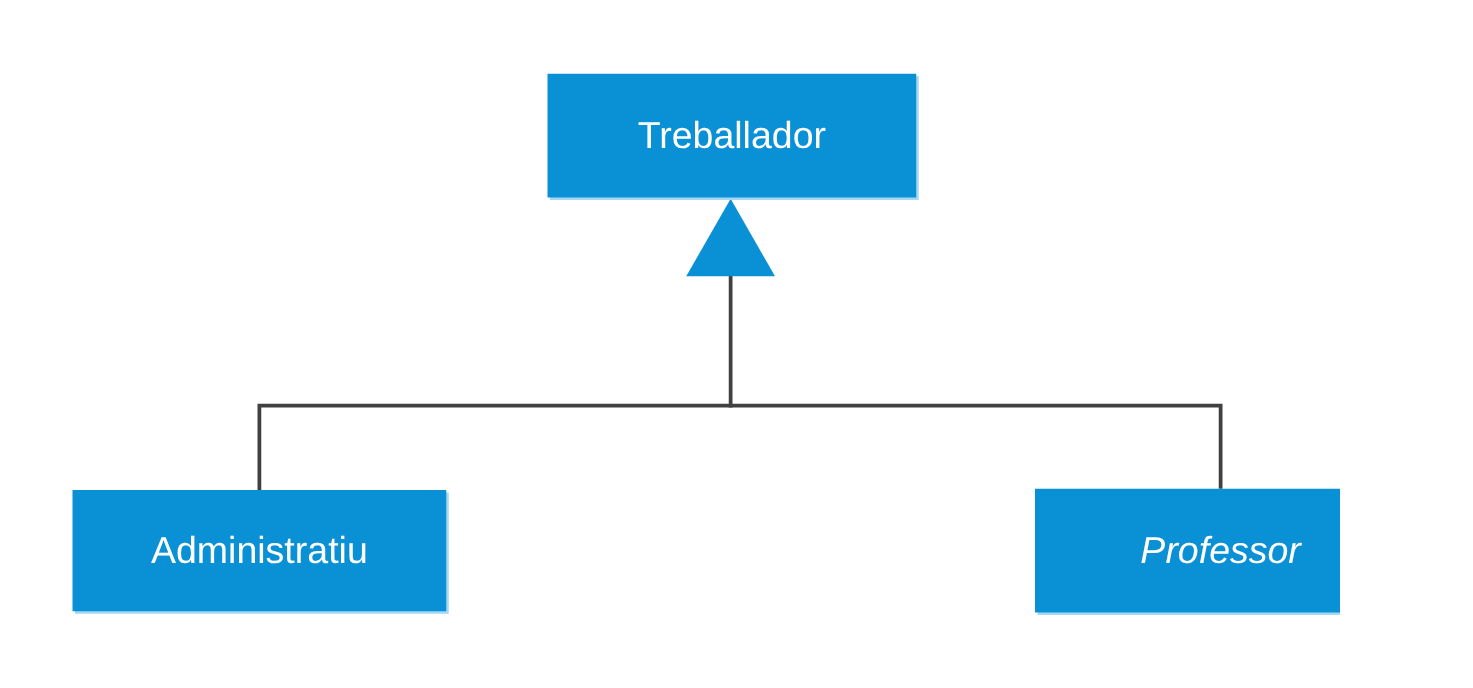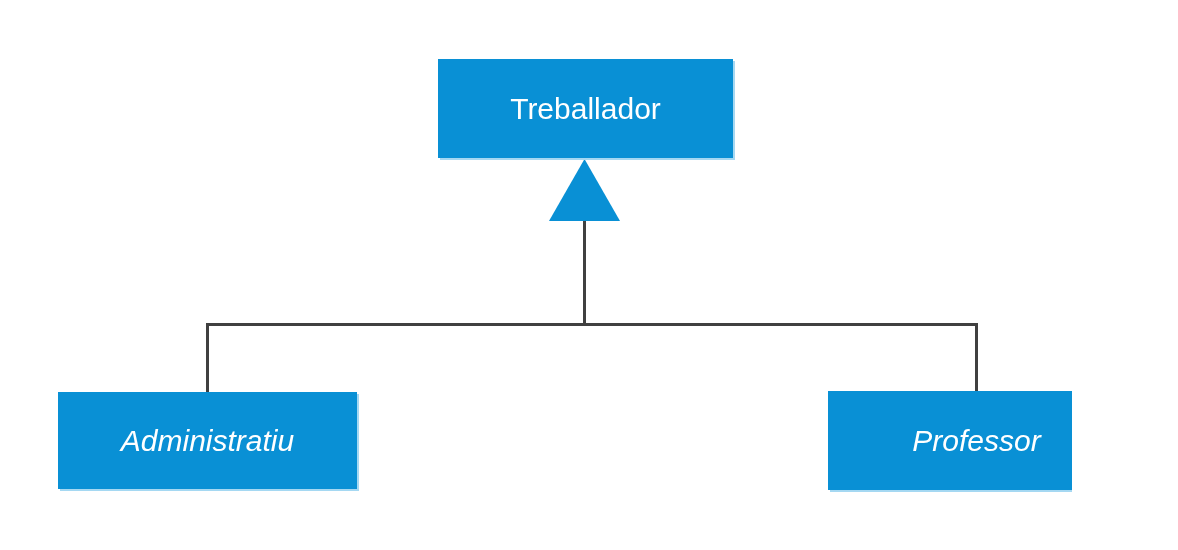--- a/index.html
+++ b/index.html
@@ -47,21 +47,20 @@
     left: 438px;
     top: 59px;
     width: 295px;
     height: 99px;
   }
   .node-child-left {
     left: 58px;
     top: 392px;
     width: 299px;
     height: 97px;
-    font-style: italic;
   }
   .node-child-right {
     left: 828px;
     top: 391px;
     width: 297px;
     height: 99px;
     font-style: italic;
   }
 </style>
 </head>

